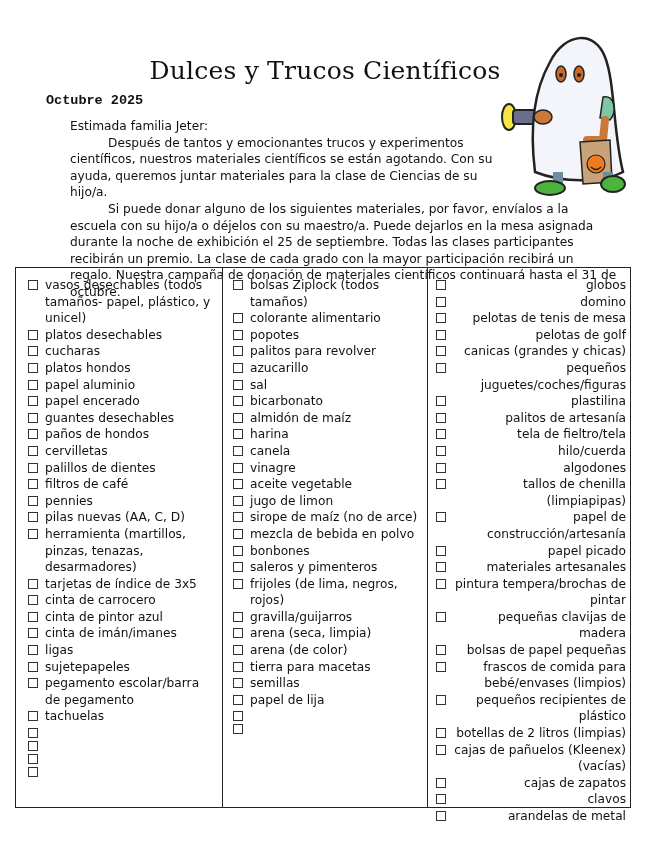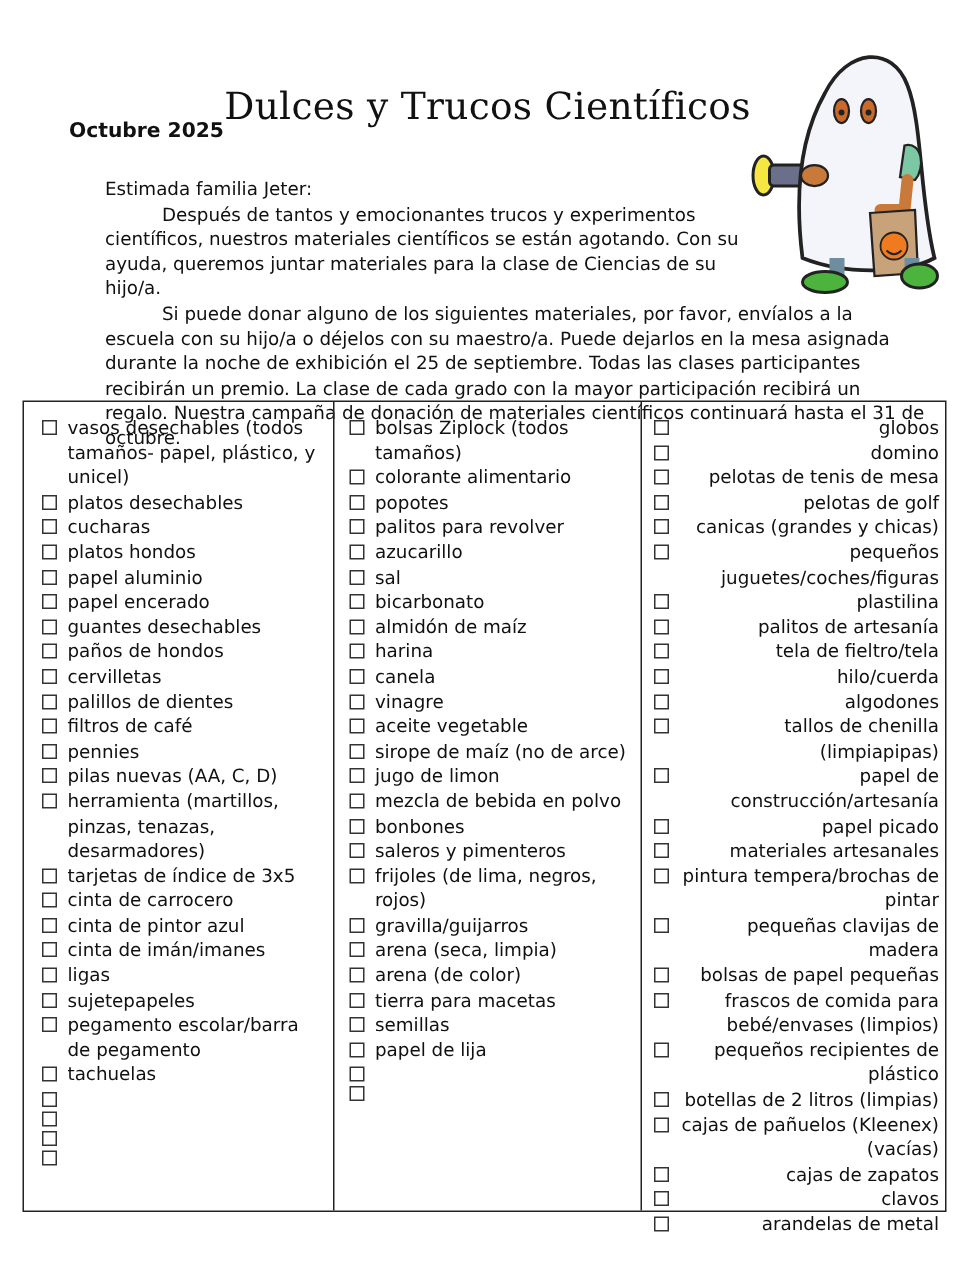--- a/index.html
+++ b/index.html
@@ -3,21 +3,21 @@
   <meta charset="utf-8">
   <style>
     html, body { margin: 0; padding: 0; background: #ffffff; }
     body { width: 650px; height: 841px; position: relative; overflow: hidden;
            font-family: "DejaVu Sans", sans-serif; color: #111; }
     .title { position: absolute; left: 0; width: 650px; top: 56px; text-align: center;
              font-family: "DejaVu Serif", serif; font-size: 25px; letter-spacing: 0.2px;
              color: #111; }
     .title span { display: inline-block; margin-left: 0; }
     .ghost { position: absolute; left: 495px; top: 22px; width: 135px; height: 175px; }
-    .date { position: absolute; left: 46px; top: 79px; font-size: 13.5px; font-weight: bold; }
+    .date { position: absolute; left: 46px; top: 93px; font-size: 13.5px; font-weight: bold; font-family: Liberation Mono, monospace; }
     .letter { position: absolute; left: 46px; top: 118px; width: 600px; font-size: 12.2px; line-height: 16.6px; margin-left: 24px; }
     .letter p { margin: 0; }
     .indent { text-indent: 38px; }
     .w1 { width: 445px; }
     .table { position: absolute; left: 15px; top: 267px; width: 616px; height: 541px;
              border: 1.5px solid #222; display: flex; box-sizing: border-box; }
     .col { border-right: 1.5px solid #222; box-sizing: border-box; padding: 9px 0 0 12px; }
     .col:last-child { border-right: none; text-align: right; }
     .c1 { width: 207px; } .c2 { width: 205px; padding-left: 10px; } .c3 { flex: 1; padding-left: 8px; }
     .item { display: flex; align-items: flex-start; font-size: 12.2px; line-height: 16.6px; }
@@ -218,25 +218,25 @@
       <div class="item">
         <span class="box"></span>
         <span class="label">vinagre</span>
       </div>
       <div class="item">
         <span class="box"></span>
         <span class="label">aceite vegetable</span>
       </div>
       <div class="item">
         <span class="box"></span>
+        <span class="label">jugo de limon</span>
+      </div>
+      <div class="item">
+        <span class="box"></span>
         <span class="label">sirope de maíz (no de arce)</span>
-      </div>
-      <div class="item">
-        <span class="box"></span>
-        <span class="label">jugo de limon</span>
       </div>
       <div class="item">
         <span class="box"></span>
         <span class="label">mezcla de bebida en polvo</span>
       </div>
       <div class="item">
         <span class="box"></span>
         <span class="label">bonbones</span>
       </div>
       <div class="item">

